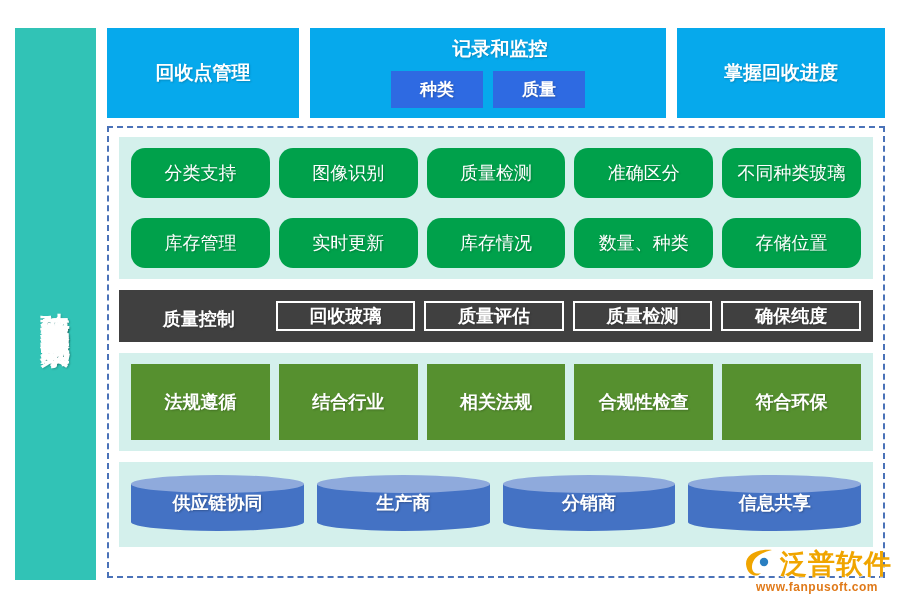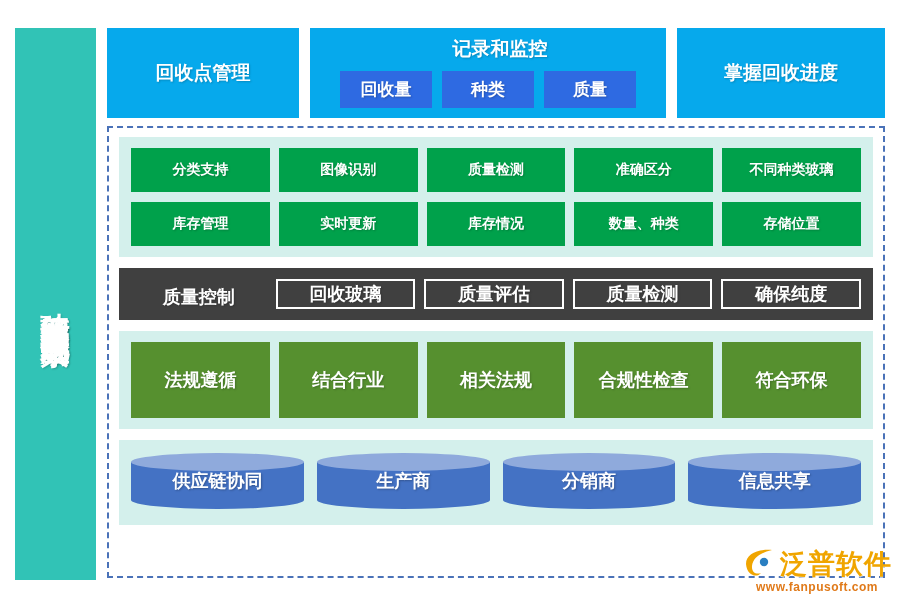--- a/index.html
+++ b/index.html
@@ -111,31 +111,32 @@
 
   
   .sec1 {
     padding: 11px 12px;
     margin-bottom: 11px;
   }
   .grid5 {
     display: flex;
     gap: 9px;
   }
-  .grid5 + .grid5 { margin-top: 10px; }
+  .grid5 + .grid5 { margin-top: 20px; }
   .gbox {
     flex: 1;
     background: #00a14b;
     color: #fff;
-    font-size: 14px;
-    font-weight: bold;
+    font-size: 18px;
+    font-weight: normal;
     text-align: center;
     padding: 13px 0;
     text-shadow: 1px 1px 2px rgba(0,0,0,.22);
     white-space: nowrap;
+    border-radius: 14px;
   }
 
   
   .sec2 {
     background: #404040;
     display: flex;
     align-items: flex-end;
     padding: 11px 12px;
     gap: 9px;
     margin-bottom: 11px;
@@ -267,21 +268,20 @@
   <div class="sidebar-text">玻璃行业回收管理系统的应用场景</div>
 </div>
 
 <div class="header-row">
 
   <div class="hdr-card hdr-left">回收点管理</div>
 
   <div class="hdr-card hdr-mid">
     <div class="hdr-mid-title">记录和监控</div>
     <div class="hdr-mid-chips">
-      <div class="chip">回收量</div>
       <div class="chip">种类</div>
       <div class="chip">质量</div>
     </div>
   </div>
 
   <div class="hdr-card hdr-right">掌握回收进度</div>
 </div>
 
 <div class="dashed-box">
 

